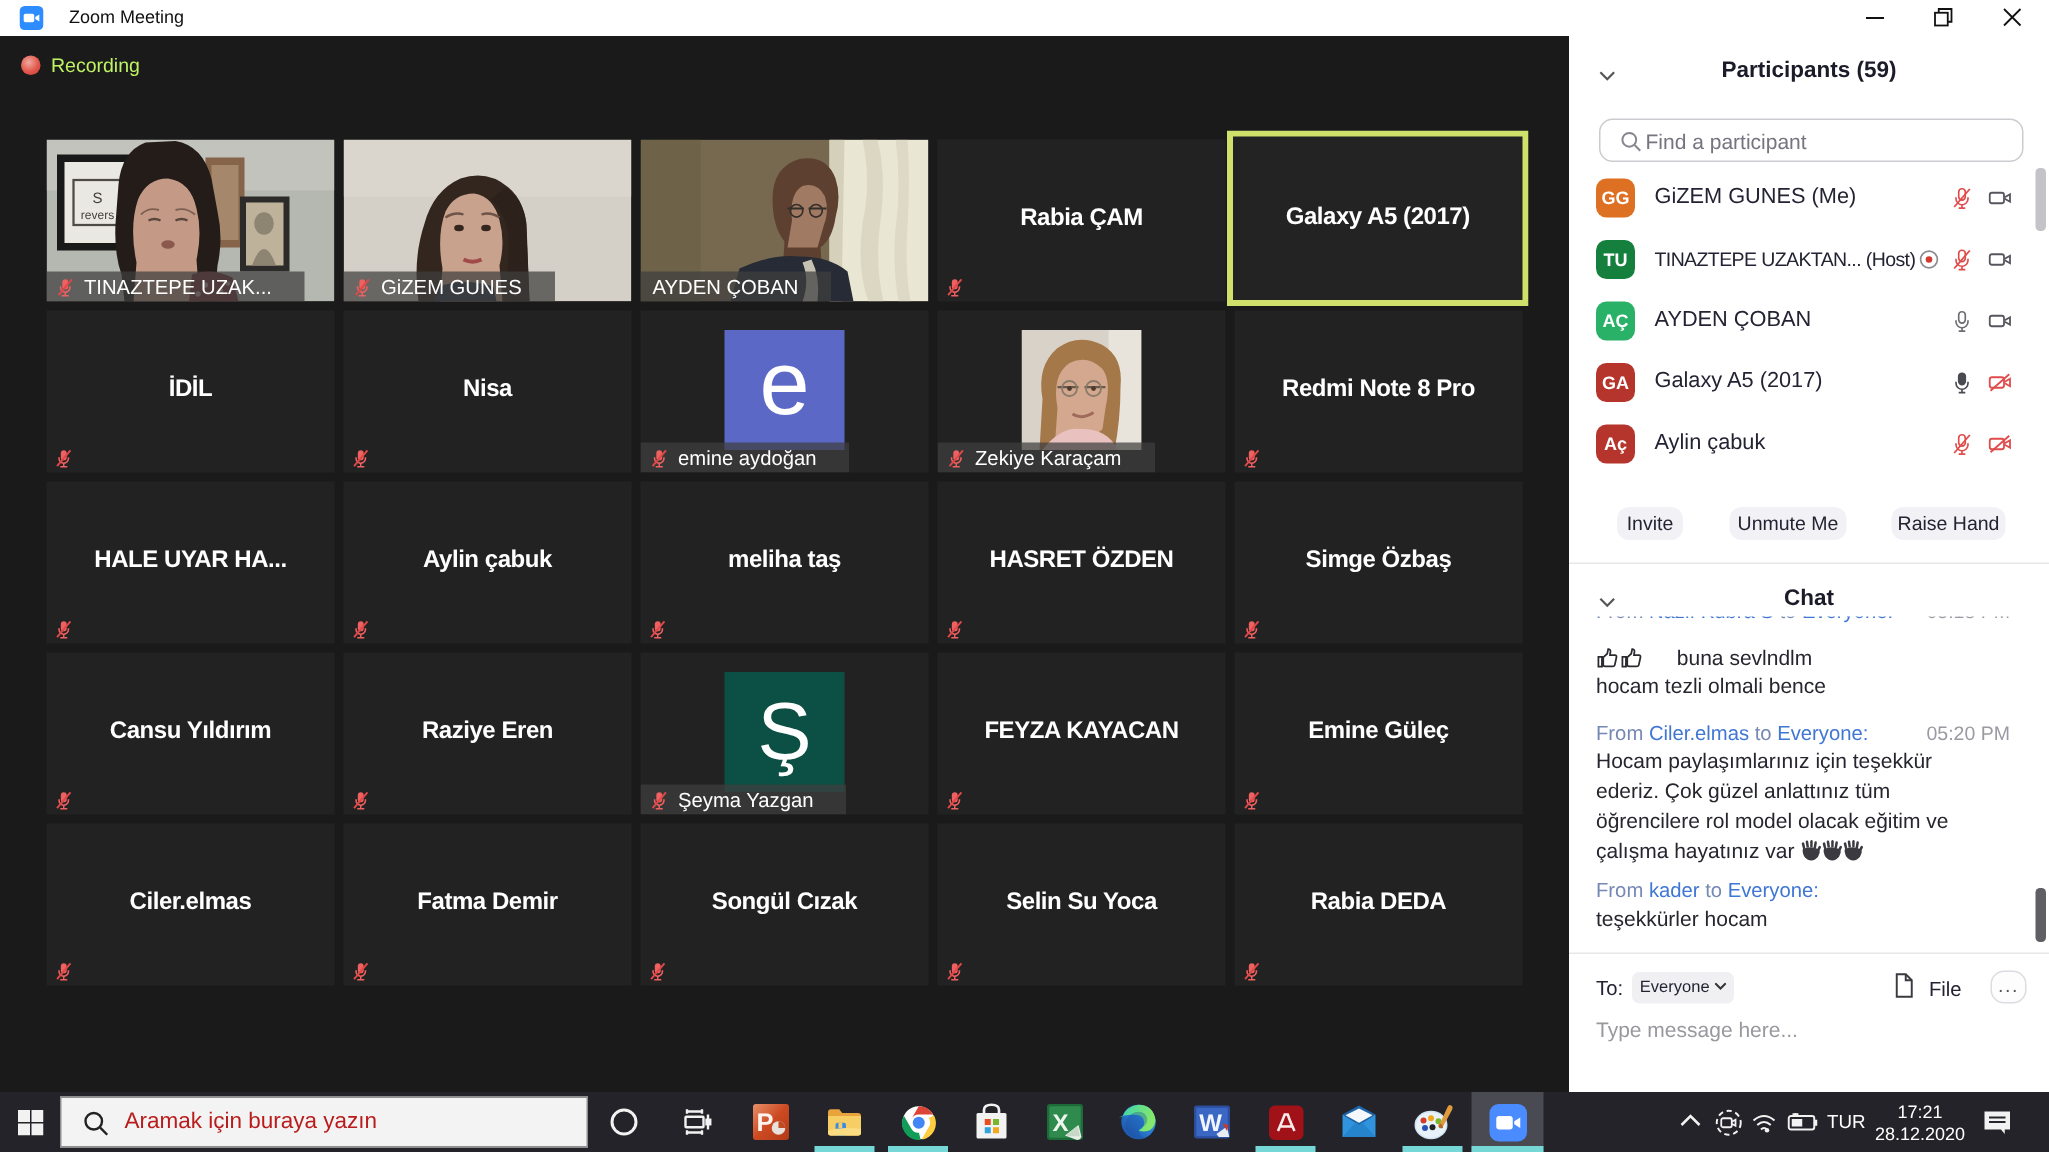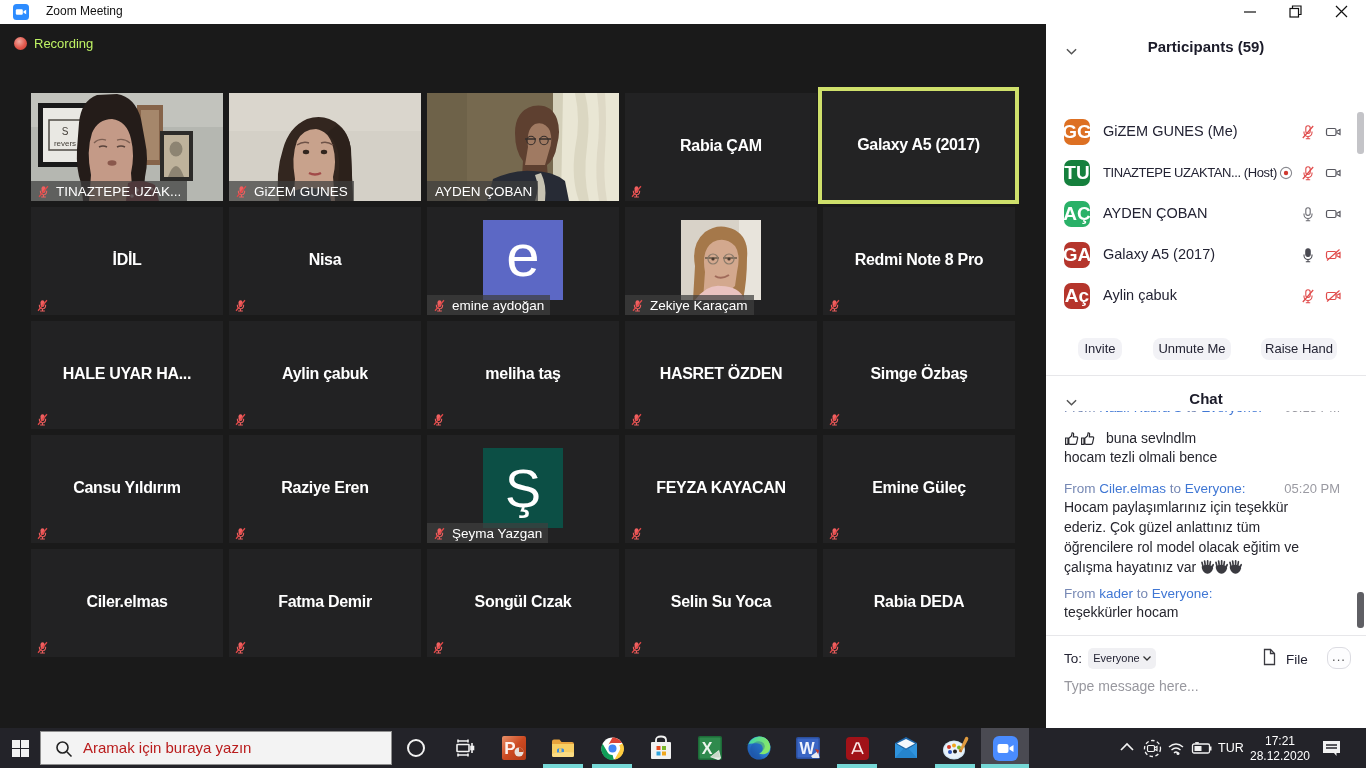--- a/index.html
+++ b/index.html
@@ -12,35 +12,35 @@
 #stage{position:absolute;left:0;top:24px;width:1046px;height:704px;background:#1a1a1a;overflow:hidden;}
 .rec-dot{position:absolute;left:14px;top:13px;width:13px;height:13px;border-radius:50%;
   background:radial-gradient(circle at 40% 35%,#f0a9a0 0%,#e2574b 55%,#c53c31 100%);}
 .rec-txt{position:absolute;left:34px;top:12px;font-size:13px;color:#bef264;}
 
 .tile{position:absolute;width:192px;height:108px;background:#222223;overflow:hidden;}
 .cname{position:absolute;left:0;right:0;top:50%;transform:translateY(-54%);text-align:center;
   color:#fff;font-size:16px;font-weight:bold;letter-spacing:-0.3px;}
 .micbl{position:absolute;left:5px;bottom:3px;width:13px;height:13px;}
 .nlabel{position:absolute;left:0;bottom:0;height:20px;background:rgba(62,62,62,0.72);
-  display:flex;align-items:center;padding:0 6px 0 6px;white-space:nowrap;}
+  display:flex;align-items:center;padding:0 22px 0 6px;white-space:nowrap;}
 .nlabel svg{margin-right:6px;flex:0 0 auto;}
 .nlabel span{color:#fff;font-size:13.5px;}
 .avsq{position:absolute;left:56px;top:13px;width:80px;height:80px;display:flex;
   align-items:center;justify-content:center;color:#fff;}
 
 #sidebar{position:absolute;left:1046px;top:24px;width:320px;height:704px;background:#ffffff;overflow:hidden;}
 .shead{position:absolute;left:0;width:320px;text-align:center;font-size:15px;font-weight:bold;color:#1b1b29;}
 .chev{position:absolute;left:20px;width:11px;height:7px;}
 #psearch{position:absolute;left:20px;top:55px;width:283px;height:29px;border:1px solid #ccccd0;
   border-radius:9px;}
 #psearch .ph{position:absolute;left:30px;top:6px;font-size:14px;color:#757580;}
 .prow{position:absolute;left:0;width:320px;height:26px;}
 .pav{position:absolute;left:18px;top:0;width:26px;height:26px;border-radius:7px;color:#fff;
-  font-size:19px;font-weight:bold;display:flex;align-items:center;justify-content:center;}
+  font-size:12px;font-weight:bold;display:flex;align-items:center;justify-content:center;}
 .pname{position:absolute;left:57px;top:4px;font-size:14.5px;color:#232333;white-space:nowrap;}
 .sbtn{position:absolute;top:314px;height:22px;background:#f2f2f6;border-radius:8px;
   font-size:13px;color:#232333;text-align:center;line-height:22px;}
 .sep{position:absolute;left:0;width:320px;height:1px;background:#e7e7ea;}
 
 #chatbox{position:absolute;left:0;top:381px;width:320px;height:226px;overflow:hidden;}
 .cline{position:absolute;left:18px;font-size:14px;color:#26262e;white-space:nowrap;}
 .cfrom{position:absolute;left:18px;font-size:13.5px;color:#7688b4;white-space:nowrap;}
 .cfrom b{color:#4077d4;font-weight:normal;}
 .ctime{position:absolute;right:26px;font-size:13px;color:#9a9aa2;}
@@ -402,20 +402,27 @@
       </div>
 </div>
 
 </div>
 
 <div id="sidebar">
 <div class="chev" style="top:17px"><svg viewBox="0 0 12 7" width="11" height="7">
         <path d="M1 1 L6 6 L11 1" fill="none" stroke="#555" stroke-width="1.6"></path>
       </svg></div>
 <div class="shead" style="top:14px">Participants (59)</div>
+<div id="psearch">
+      <svg style="position:absolute;left:13px;top:7px" width="15" height="15" viewBox="0 0 15 15">
+        <circle cx="6.2" cy="6.2" r="4.6" fill="none" stroke="#85858d" stroke-width="1.3"></circle>
+        <line x1="9.7" y1="9.7" x2="13.5" y2="13.5" stroke="#85858d" stroke-width="1.3"></line>
+      </svg>
+      <span class="ph">Find a participant</span>
+    </div>
 <div class="prow" style="top:95px">
 <div class="pav" style="background:#dd7023">GG</div>
 <div class="pname">GiZEM GUNES (Me)</div>
 <span style="position:absolute;left:254px;top:5px"><svg width="16" height="16" viewBox="0 0 16 16">
           <g fill="none" stroke="#e04b4b" stroke-width="1.1">
             <rect x="5.8" y="1.8" width="4.4" height="7.6" rx="2.2"></rect>
             <path d="M4 7.5v1c0 2.2 1.8 4 4 4s4-1.8 4-4v-1"></path>
             <path d="M8 12.5v2M5.8 14.7h4.4"></path>
           </g>
           <line x1="2.8" y1="14" x2="13.2" y2="2" stroke="#e04b4b" stroke-width="1.2"></line>
@@ -502,21 +509,21 @@
         <path d="M1 1 L6 6 L11 1" fill="none" stroke="#555" stroke-width="1.6"></path>
       </svg></div>
 <div class="shead" style="top:366px">Chat</div>
 <div id="chatbox" style="top:387px;height:220px">
 <div class="cfrom" style="top:-11px">From <b>Nazlı Kübra S</b> to <b>Everyone:</b></div>
 <div class="ctime" style="top:-11px">05:18 PM</div>
 <div class="cline" style="top:19px"><svg width="15" height="15" viewBox="0 0 14 14" style="vertical-align:-3px;margin-right:1px">
           <path d="M1.5 6.5 h2.2 v6 H1.5 z M4.5 12 V6.8 L7 4.5 L7.6 1.6 q1.5 0 1.4 1.6 l-.3 2.2 h3 q1.3 .1 1 1.4 l-1 4.6 q-.2 1-1.3 1 H5.6 z" fill="none" stroke="#2a2a30" stroke-width="1.1"></path>
         </svg><svg width="15" height="15" viewBox="0 0 14 14" style="vertical-align:-3px;margin-right:1px">
           <path d="M1.5 6.5 h2.2 v6 H1.5 z M4.5 12 V6.8 L7 4.5 L7.6 1.6 q1.5 0 1.4 1.6 l-.3 2.2 h3 q1.3 .1 1 1.4 l-1 4.6 q-.2 1-1.3 1 H5.6 z" fill="none" stroke="#2a2a30" stroke-width="1.1"></path>
-        </svg> <span style="margin-left:6px">buna sevlndlm</span></div>
+        </svg> <span style="margin-left:18px">buna sevlndlm</span></div>
 <div class="cline" style="top:38px">hocam tezli olmali bence</div>
 <div class="cfrom" style="top:70px">From <b>Ciler.elmas</b> to <b>Everyone:</b></div>
 <div class="ctime" style="top:70px">05:20 PM</div>
 <div class="cline" style="top:88px">Hocam paylaşımlarınız için teşekkür</div>
 <div class="cline" style="top:108px">ederiz. Çok güzel anlattınız tüm</div>
 <div class="cline" style="top:128px">öğrencilere rol model olacak eğitim ve</div>
 <div class="cline" style="top:148px">çalışma hayatınız var <svg width="14" height="14" viewBox="0 0 14 14" style="vertical-align:-2px">
           <g fill="#3a3a40">
             <path d="M2.2 6.5 L1.2 2.8 q-.3-1 .6-1.2 q.8-.2 1.1.8 L3.6 5.6z"></path>
             <path d="M4.4 5.2 L3.8 1.4 q-.2-1 .7-1.1 q.9-.1 1 .9 L6 4.8z"></path>

